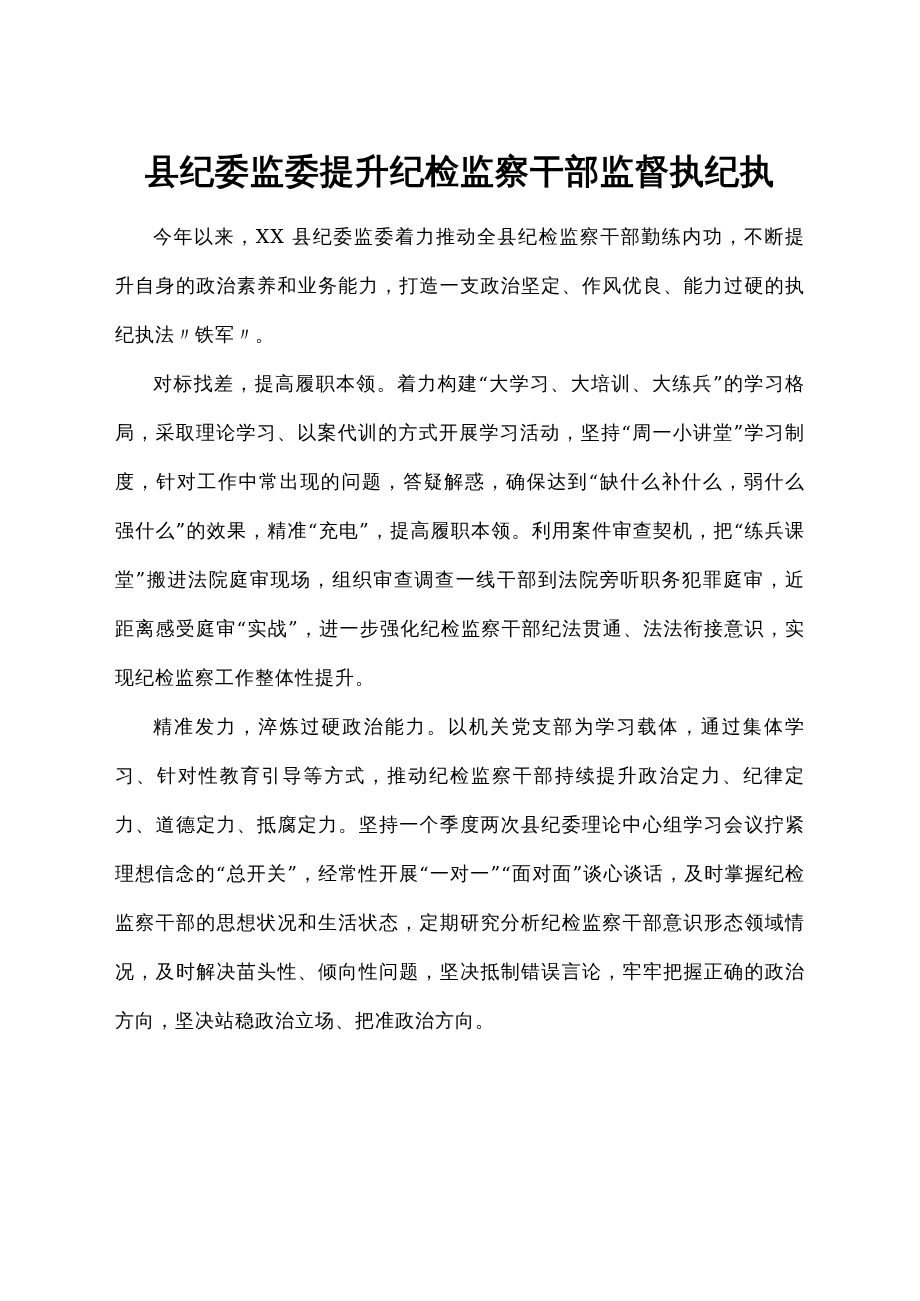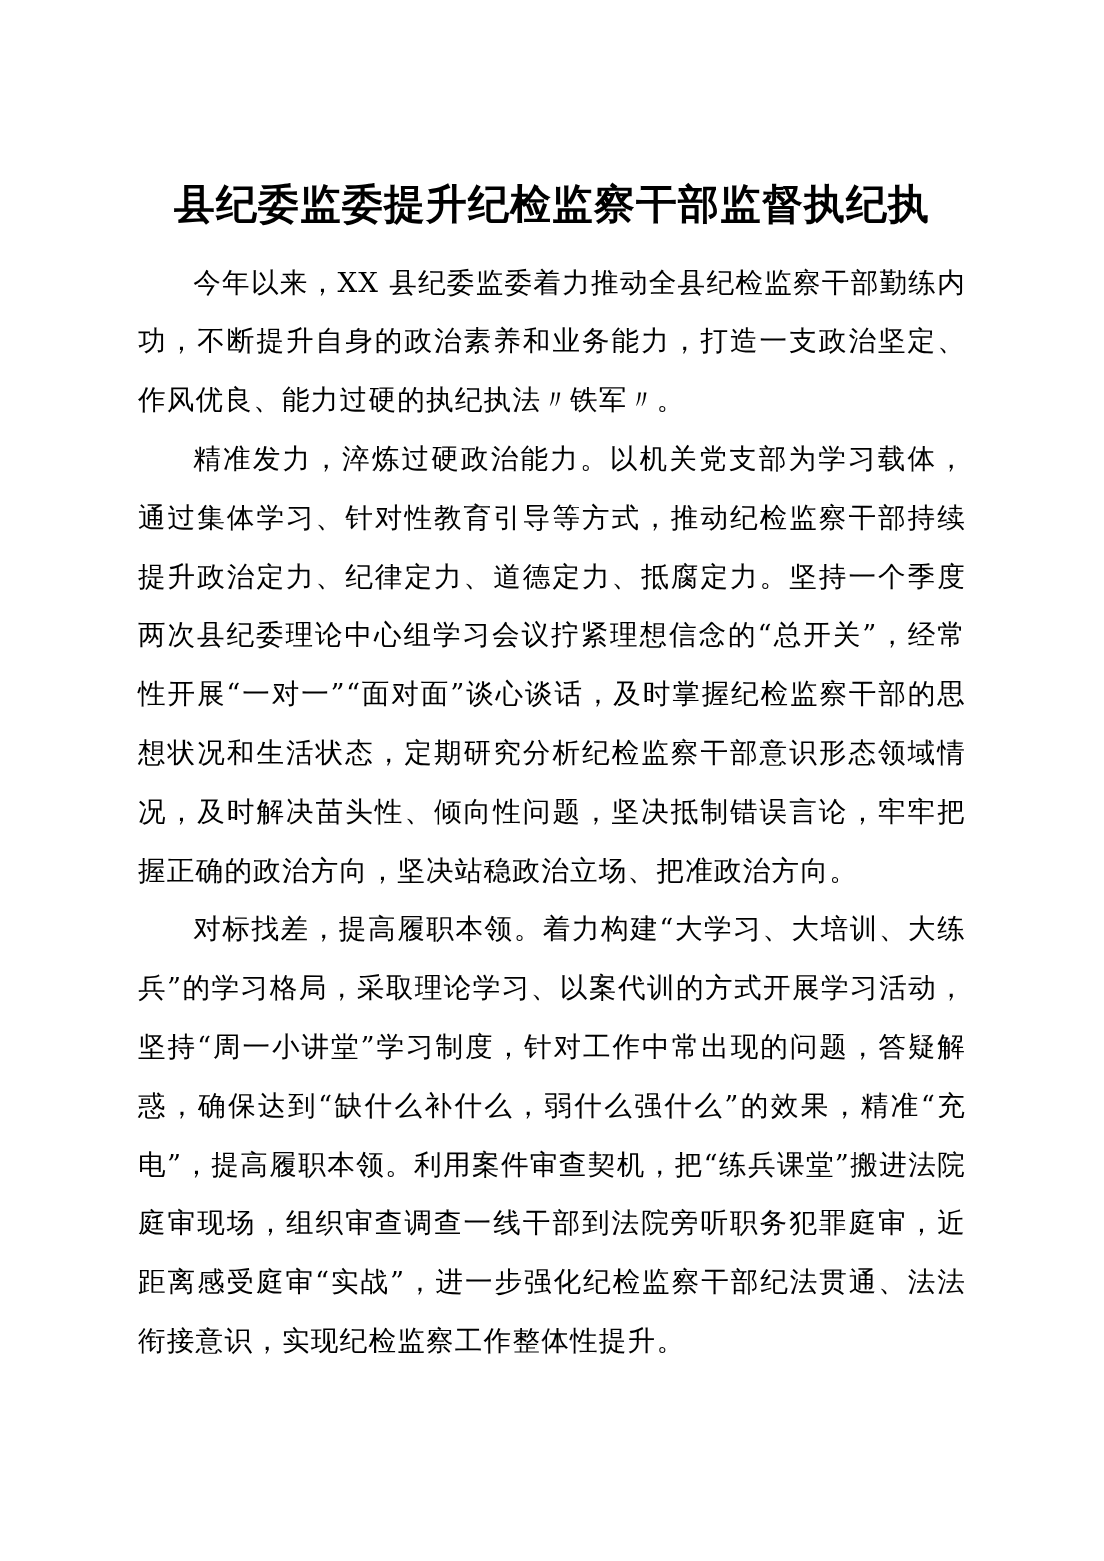--- a/index.html
+++ b/index.html
@@ -25,34 +25,34 @@
     font-weight: bold;
     line-height: 78px;
     letter-spacing: 1px;
   }
   .title-line {
     display: block;
     white-space: nowrap;
   }
   .body-text p {
     margin: 0;
-    font-size: 23px;
+    font-size: 19px;
     line-height: 49px;
     letter-spacing: 1px;
     text-align: justify;
     text-justify: inter-ideograph;
     text-indent: 2em;
     word-break: break-all;
   }
 </style>
 </head>
 <body>
 
 <div class="page">
   <h1 class="title">
     <span class="title-line">县纪委监委提升纪检监察干部监督执纪执</span>
   </h1>
   <div class="body-text">
     <p>今年以来，XX 县纪委监委着力推动全县纪检监察干部勤练内功，不断提升自身的政治素养和业务能力，打造一支政治坚定、作风优良、能力过硬的执纪执法〃铁军〃。</p>
+    <p>对标找差，提高履职本领。着力构建“大学习、大培训、大练兵”的学习格局，采取理论学习、以案代训的方式开展学习活动，坚持“周一小讲堂”学习制度，针对工作中常出现的问题，答疑解惑，确保达到“缺什么补什么，弱什么强什么”的效果，精准“充电”，提高履职本领。利用案件审查契机，把“练兵课堂”搬进法院庭审现场，组织审查调查一线干部到法院旁听职务犯罪庭审，近距离感受庭审“实战”，进一步强化纪检监察干部纪法贯通、法法衔接意识，实现纪检监察工作整体性提升。</p>
     <p>精准发力，淬炼过硬政治能力。以机关党支部为学习载体，通过集体学习、针对性教育引导等方式，推动纪检监察干部持续提升政治定力、纪律定力、道德定力、抵腐定力。坚持一个季度两次县纪委理论中心组学习会议拧紧理想信念的“总开关”，经常性开展“一对一”“面对面”谈心谈话，及时掌握纪检监察干部的思想状况和生活状态，定期研究分析纪检监察干部意识形态领域情况，及时解决苗头性、倾向性问题，坚决抵制错误言论，牢牢把握正确的政治方向，坚决站稳政治立场、把准政治方向。</p>
-    <p>对标找差，提高履职本领。着力构建“大学习、大培训、大练兵”的学习格局，采取理论学习、以案代训的方式开展学习活动，坚持“周一小讲堂”学习制度，针对工作中常出现的问题，答疑解惑，确保达到“缺什么补什么，弱什么强什么”的效果，精准“充电”，提高履职本领。利用案件审查契机，把“练兵课堂”搬进法院庭审现场，组织审查调查一线干部到法院旁听职务犯罪庭审，近距离感受庭审“实战”，进一步强化纪检监察干部纪法贯通、法法衔接意识，实现纪检监察工作整体性提升。</p>
   </div>
 </div>
 
 </body></html>

